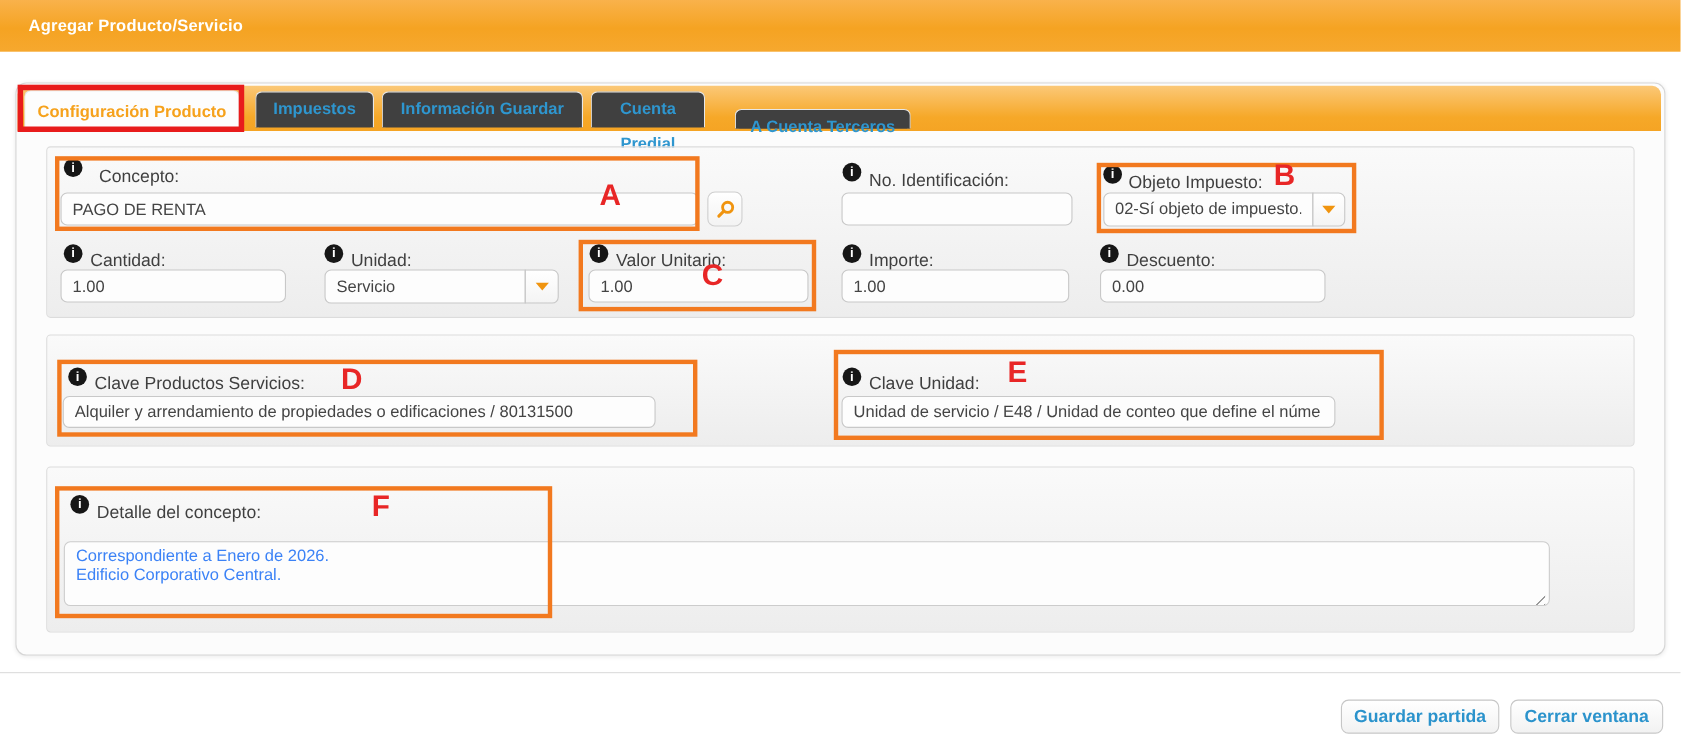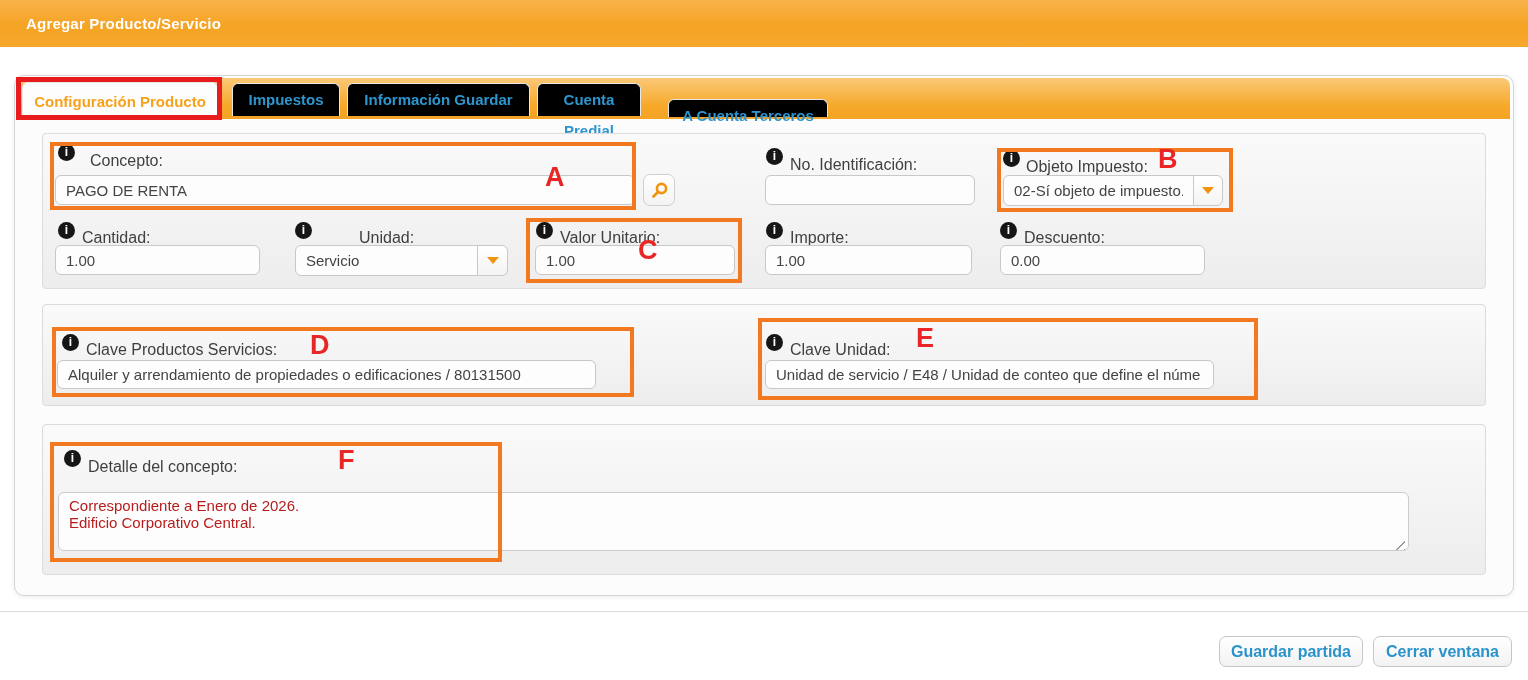--- a/index.html
+++ b/index.html
@@ -22,21 +22,21 @@
     background:#fcfcfc; border:1px solid #d6d6d6; border-radius:10px;
     box-shadow:0 1px 4px rgba(0,0,0,.08);
   }
   .tabstrip {
     position:absolute; left:16px; top:78px; width:1494px; height:41px;
     background:linear-gradient(180deg,#fbc877 0%,#f6a828 70%,#f5a424 100%);
     border-radius:8px 8px 0 0;
   }
   .tab {
     position:absolute; text-align:center; font-weight:bold; font-size:15px;
-    background:#000000; border:1px solid #e7e7e7; border-bottom:none;
+    background:#404040; border:1px solid #e7e7e7; border-bottom:none;
     border-radius:6px 6px 0 0; color:#2e96cf; cursor:pointer;
   }
   .tab.active { background:#fdfdfd; color:#f6a21c; z-index:2; }
   .tab span { display:block; }
 
   
   .section {
     position:absolute; width:1444px; left:42px;
     background:linear-gradient(180deg,#fafafa 0%,#ededed 100%);
     border:1px solid #dcdcdc; border-radius:4px;
@@ -65,21 +65,21 @@
   }
   .tri { width:0; height:0; border-left:6px solid transparent; border-right:6px solid transparent; border-top:7px solid #f0940f; }
   .iconbtn {
     position:absolute; width:32px; height:32px; background:linear-gradient(180deg,#ffffff,#f3f3f3);
     border:1px solid #cfcfcf; border-radius:7px; cursor:pointer; z-index:4;
     display:flex; align-items:center; justify-content:center;
   }
   textarea.bigtext {
     position:absolute; left:58px; top:492px; width:1351px; height:59px;
     background:#fdfdfd; border:1px solid #cccccc; border-radius:6px;
-    font-family:"Liberation Sans", sans-serif; font-size:15px; color:#b91c1c;
+    font-family:"Liberation Sans", sans-serif; font-size:15px; color:#3b82f6;
     line-height:17px; padding:4px 10px; resize:none; outline:none; z-index:4;
     white-space:pre-wrap; overflow:hidden;
   }
   .resize-handle {
     position:absolute; left:1392px; top:537px; width:13px; height:13px; z-index:5;
     background:repeating-linear-gradient(135deg, transparent 0 2px, #9a9a9a 2px 3.2px, transparent 3.2px 5px);
     clip-path:polygon(100% 0, 100% 100%, 0 100%);
     cursor:nwse-resize;
   }
 
@@ -150,21 +150,21 @@
   <input class="input" style="left: 1003px; top: 175px; width: 191px; height: 31px; border-radius: 6px 0px 0px 6px;" value="02-Sí objeto de impuesto.">
   <div class="ddbtn" style="left:1193px; top:175px; width:30px; height:31px;">
     <span class="tri"></span>
   </div>
 
   <span class="info" style="left:58px; top:222px;"></span>
   <span class="flabel" style="left:82px; top:229px;">Cantidad:</span>
   <input class="input" style="left: 55px; top: 245px; width: 205px; height: 30px;" value="1.00">
 
   <span class="info" style="left:295px; top:222px;"></span>
-  <span class="flabel" style="left:319px; top:229px;margin-left:40px;">Unidad:</span>
+  <span class="flabel" style="left:319px; top:229px;">Unidad:</span>
   <input class="input" style="left: 295px; top: 245px; width: 183px; height: 31px; border-radius: 6px 0px 0px 6px;" value="Servicio">
   <div class="ddbtn" style="left:477px; top:245px; width:31px; height:31px;">
     <span class="tri"></span>
   </div>
 
   <span class="info" style="left:536px; top:222px;"></span>
   <span class="flabel" style="left:560px; top:229px;">Valor Unitario:</span>
   <input class="input" style="left: 535px; top: 245px; width: 200px; height: 30px;" value="1.00">
 
   <span class="info" style="left:766px; top:222px;"></span>

